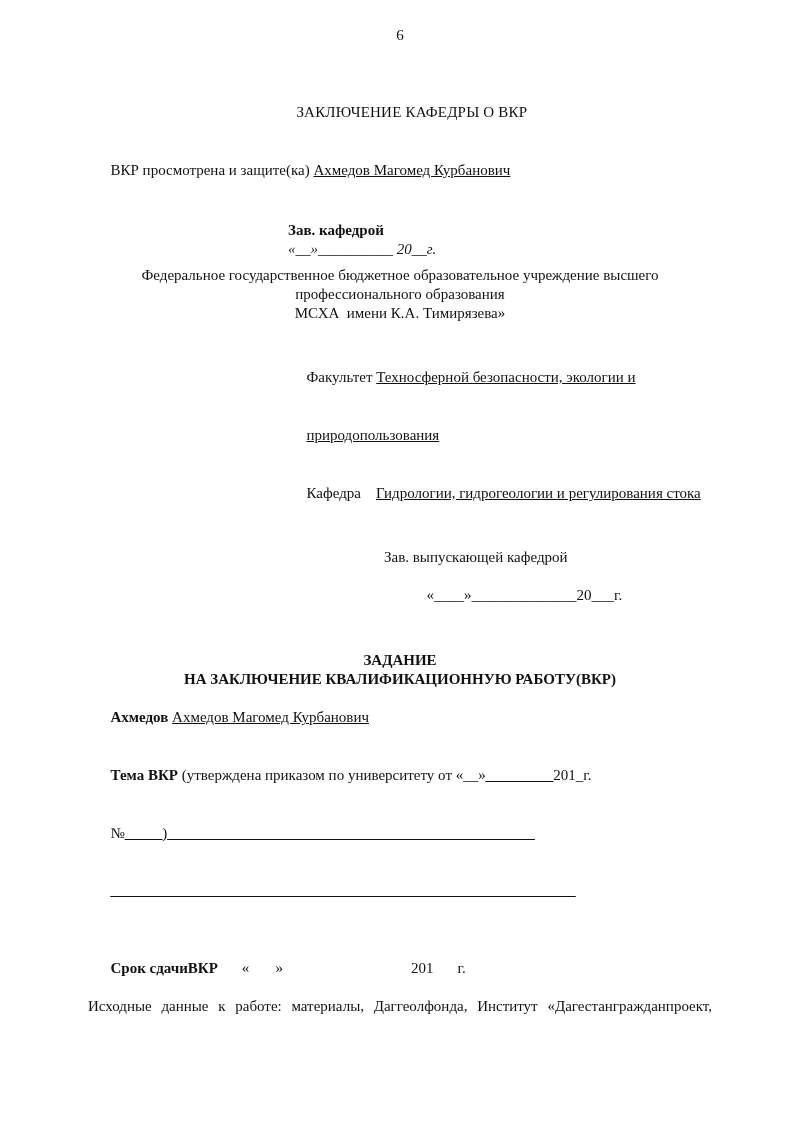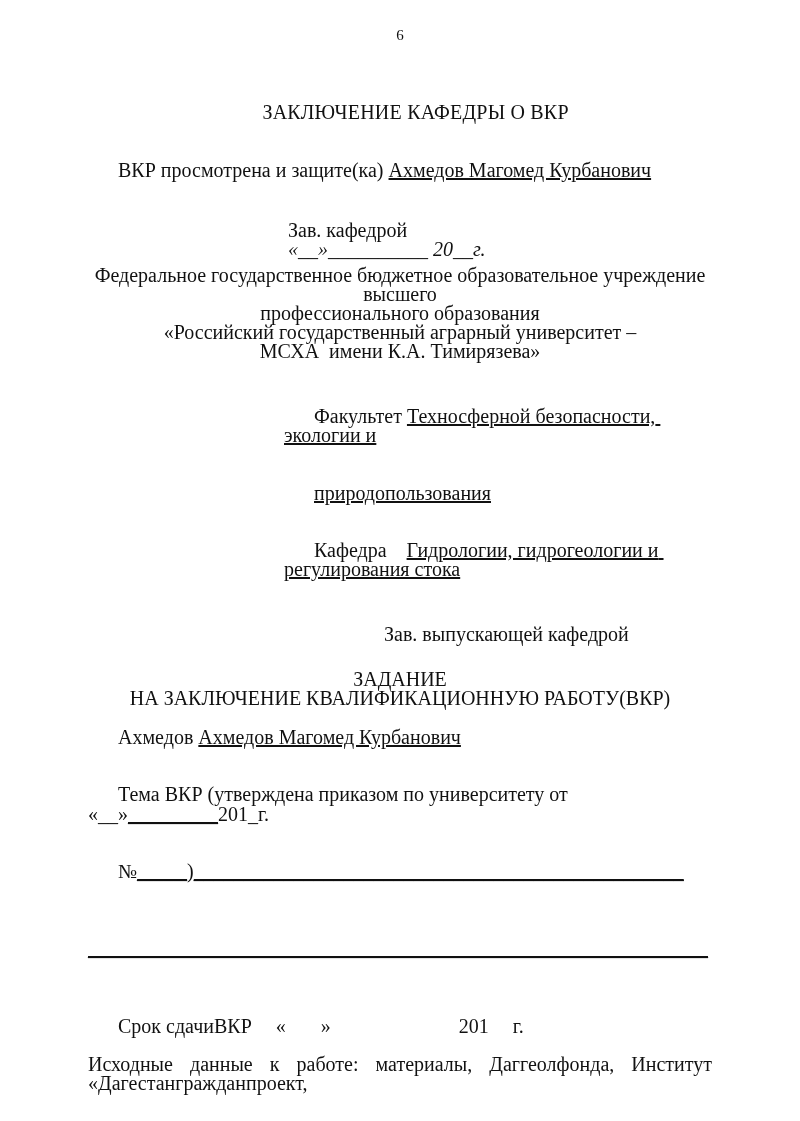--- a/index.html
+++ b/index.html
@@ -32,26 +32,26 @@
 
   
   .content {
     position: absolute;
     left: 88px;
     top: 84px;
     width: 624px;
   }
 
   .ln {
-    font-size: 20px;
+    font-size: 15px;
     line-height: 19.2px;
     white-space: pre-wrap;
   }
   .c { text-align: center; }
-  .b { font-weight: normal; }
+  .b { font-weight: bold; }
   .u { text-decoration: underline; }
   .gap6 { height: 6px; }
   .gap20 { height: 20px; }
   .gap22 { height: 22px; }
   .gap26 { height: 26px; }
 
   .indent-zav { padding-left: 200px; }
   .indent-date1 { padding-left: 200px; font-style: italic; }
   .block-fac { padding-left: 196px; }
   .block-appr { padding-left: 296px; }
@@ -78,38 +78,40 @@
 
     <div class="gap22"></div>
 
     <div class="ln b indent-zav">Зав. кафедрой</div>
     <div class="ln indent-date1">«__»__________ 20__г.</div>
 
     <div class="gap6"></div>
 
     <div class="ln c">Федеральное государственное бюджетное образовательное учреждение высшего</div>
     <div class="ln c">профессионального образования</div>
-    <div class="ln c">«Российский государственный аграрный университет –</div>
     <div class="ln c">МСХА  имени К.А. Тимирязева»</div>
 
     <div class="gap26"></div>
 
     <div class="ln block-fac">
       <span>Факультет </span><span class="u">Техносферной безопасности, экологии и</span>
     </div>
     <div class="ln block-fac">
       <span class="u">природопользования</span>
     </div>
     <div class="ln block-fac">
       <span>Кафедра    </span><span class="u">Гидрологии, гидрогеологии и регулирования стока</span>
     </div>
 
     <div class="gap26"></div>
 
     <div class="ln block-appr">Зав. выпускающей кафедрой</div>
+    <div class="ln block-appr" style="padding-left:316px;">
+      <span>«____»______________20___г.</span>
+    </div>
 
     <div class="gap26"></div>
 
     <div class="ln c b">ЗАДАНИЕ</div>
     <div class="ln c b">НА ЗАКЛЮЧЕНИЕ КВАЛИФИКАЦИОННУЮ РАБОТУ(ВКР)</div>
 
     <div class="ln">
       <span class="b">Ахмедов </span><span class="u">Ахмедов Магомед Курбанович</span>
     </div>
 

